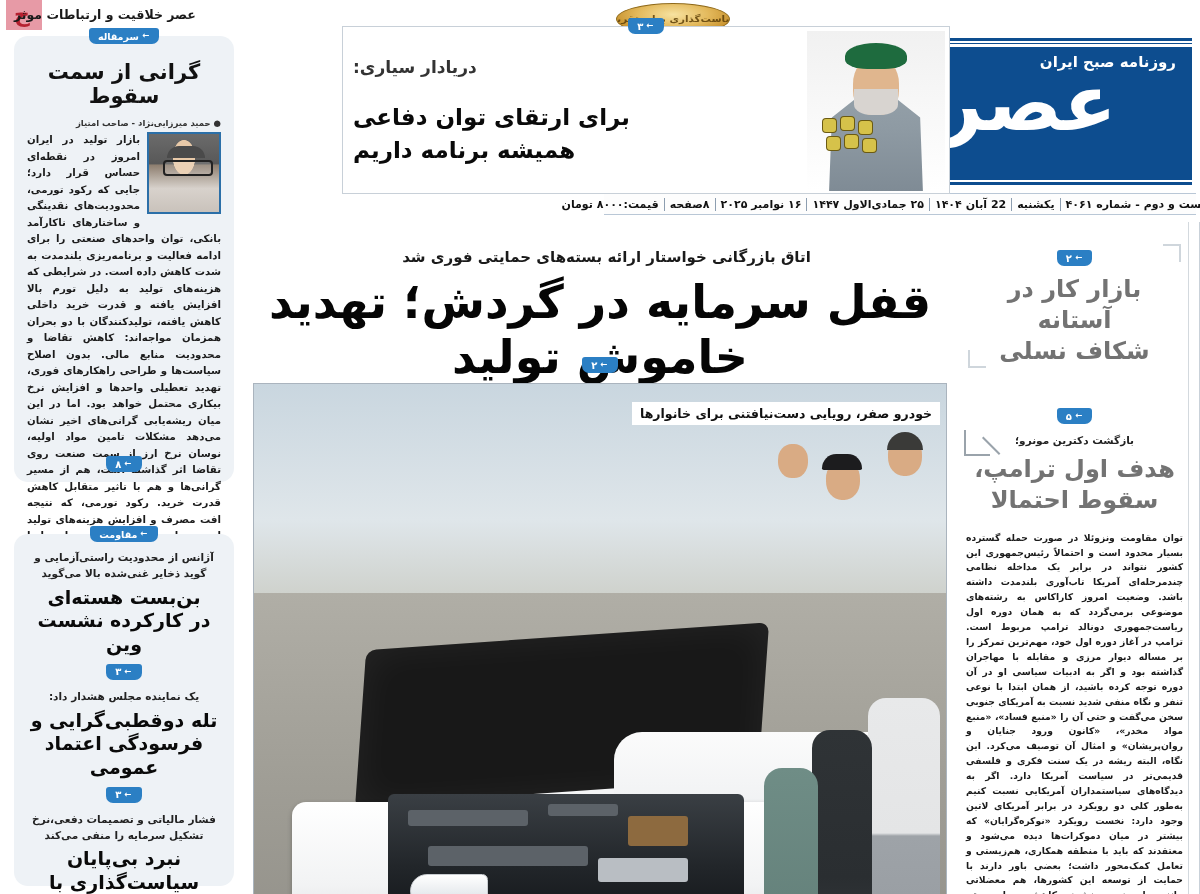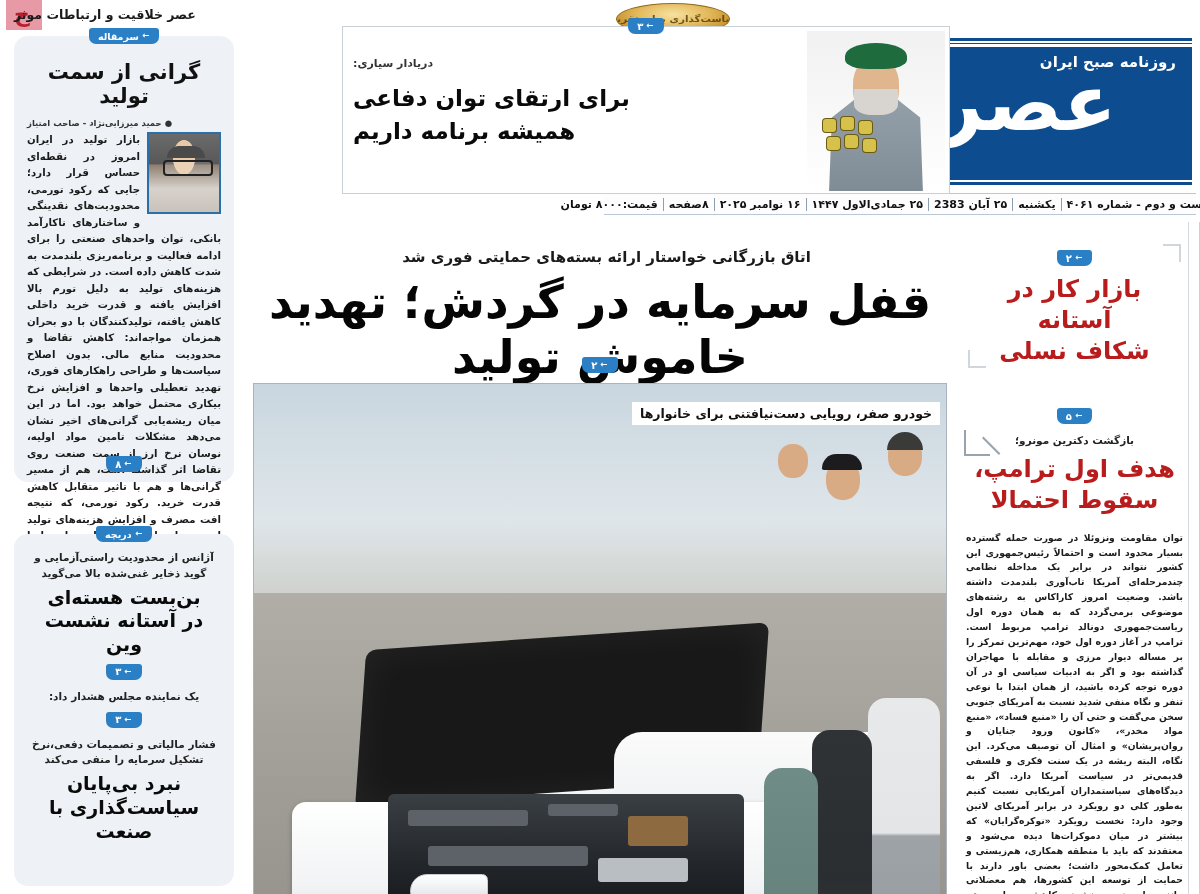--- a/index.html
+++ b/index.html
@@ -199,21 +199,21 @@
   .op-title {
     text-align: center;
     font-size: 21px;
     font-weight: bold;
     color: #111;
     margin-top: 10px;
     margin-bottom: 10px;
     letter-spacing: -0.5px;
   }
   .op-byline {
-    text-align: left;
+    text-align: right;
     font-size: 8.5px;
     color: #333;
     font-weight: bold;
     margin-bottom: 4px;
   }
   .op-photo {
     float: right;
     width: 74px; height: 82px;
     margin: 0 0 3px 7px;
     border: 2px solid #2b6fa8;
@@ -324,22 +324,22 @@
   .ts-medals i {
     position:absolute; width:13px; height:13px; border-radius:3px;
     background:#d6c24a; box-shadow:0 0 0 1px #6b5a12;
   }
   .ts-text {
     position: absolute;
     right: 148px; left: 10px; top: 30px;
     text-align: left;
   }
   .ts-kicker {
-    font-size: 11px; color: #333; font-weight: bold;
-    margin-bottom: 12px;
+    font-size: 17px; color: #333; font-weight: bold;
+    margin-bottom: 24px;
   }
   .ts-head {
     font-size: 23px; font-weight: bold; line-height: 1.45; color: #0a0a0a;
     letter-spacing: -0.5px;
   }
 
   .lead-kicker {
     position: absolute;
     top: 228px; right: 0; left: 13px;
     text-align: center;
@@ -513,21 +513,21 @@
   }
   .rc-badge-row {
     display:flex; justify-content:center; margin-bottom:8px;
   }
   .rc-kicker {
     text-align:center; font-size:10.5px; line-height:1.55;
     color:#222; font-weight:bold; margin-bottom:6px;
   }
   .rc-head {
     text-align:center; font-size:24px; font-weight:bold;
-    line-height:1.3; color:#b91c1c; letter-spacing:-0.5px;
+    line-height:1.3; color:#737373; letter-spacing:-0.5px;
   }
   .rc-story2 {
     position: absolute;
     top: 186px; right: 16px; left: 14px;
   }
   .rc-arrow-mark {
     position:absolute; top:22px; left:-2px; width:26px; height:26px;
     border-bottom:2px solid #9aa3ab; border-left:2px solid #9aa3ab;
   }
   .rc-arrow-mark::after {
@@ -571,75 +571,76 @@
     </div>
     <div class="mast-rule-bot"></div>
   </div>
 
   <div class="datebar">
     <div class="datebar-inner">
       <span class="item">سال بیست و دوم - شماره ۴۰۶۱</span>
       <span class="sep"></span>
       <span class="item">یکشنبه</span>
       <span class="sep"></span>
-      <span class="item">۲۵ آبان 2383</span>
+      <span class="item">22 آبان ۱۴۰۴</span>
       <span class="sep"></span>
       <span class="item">۲۵ جمادی‌الاول ۱۴۴۷</span>
       <span class="sep"></span>
       <span class="item">۱۶ نوامبر ۲۰۲۵</span>
       <span class="sep"></span>
       <span class="item">۸صفحه</span>
       <span class="sep"></span>
       <span class="item">قیمت:۸۰۰۰ تومان</span>
     </div>
   </div>
 
   <div class="left-col">
 
     <div class="card op-card">
       <div class="op-badge-holder">
         <span class="badge">
           <span class="arrow">↖</span>
           <span>سرمقاله</span>
         </span>
       </div>
-      <div class="op-title">گرانی از سمت تولید</div>
+      <div class="op-title">گرانی از سمت سقوط</div>
       <div class="op-byline">● حمید میرزایی‌نژاد - صاحب امتیاز</div>
       <div class="op-photo"></div>
       <div class="op-text">بازار تولید در ایران امروز در نقطه‌ای حساس قرار دارد؛ جایی که رکود تورمی، محدودیت‌های نقدینگی و ساختارهای ناکارآمد بانکی، توان واحدهای صنعتی را برای ادامه فعالیت و برنامه‌ریزی بلندمدت به شدت کاهش داده است. در شرایطی که هزینه‌های تولید به دلیل تورم بالا افزایش یافته و قدرت خرید داخلی کاهش یافته، تولیدکنندگان با دو بحران همزمان مواجه‌اند: کاهش تقاضا و محدودیت منابع مالی. بدون اصلاح سیاست‌ها و طراحی راهکارهای فوری، تهدید تعطیلی واحدها و افزایش نرخ بیکاری محتمل خواهد بود. اما در این میان ریشه‌یابی گرانی‌های اخیر نشان می‌دهد مشکلات تامین مواد اولیه، نوسان نرخ ارز از سمت صنعت روی تقاضا اثر گذاشته است، هم از مسیر گرانی‌ها و هم با تاثیر متقابل کاهش قدرت خرید. رکود تورمی، که نتیجه افت مصرف و افزایش هزینه‌های تولید است، توان بازدهی اقتصادی واحدها را کاهش داده و زمینه برای بحران‌های عملیاتی فراهم کرده است.</div>
       <div class="op-foot">
         <span class="badge">
           <span class="arrow">↖</span>
           <span class="num">۸</span>
         </span>
       </div>
     </div>
 
     <div class="card brief-card">
       <div class="brief-badge-holder">
         <span class="badge">
           <span class="arrow">↖</span>
-          <span>دریچه</span>
+          <span>مقاومت</span>
         </span>
       </div>
 
       <div class="brief-item">
         <div class="brief-kicker">آژانس از محدودیت راستی‌آزمایی و گوید ذخایر غنی‌شده بالا می‌گوید</div>
         <div class="brief-head" style="white-space:pre-line">بن‌بست هسته‌ای
-در آستانه نشست وین</div>
+در کارکرده نشست وین</div>
         <div class="brief-badge-row">
           <span class="badge">
             <span class="arrow">↖</span>
             <span class="num">۳</span>
           </span>
         </div>
       </div>
 
       <div class="brief-item">
         <div class="brief-kicker">یک نماینده مجلس هشدار داد:</div>
+        <div class="brief-head" style="white-space:pre-line">تله دوقطبی‌گرایی و فرسودگی اعتماد عمومی</div>
         <div class="brief-badge-row">
           <span class="badge">
             <span class="arrow">↖</span>
             <span class="num">۳</span>
           </span>
         </div>
       </div>
 
       <div class="brief-item">
         <div class="brief-kicker">فشار مالیاتی و تصمیمات دفعی،نرخ تشکیل سرمایه را منفی می‌کند</div>

